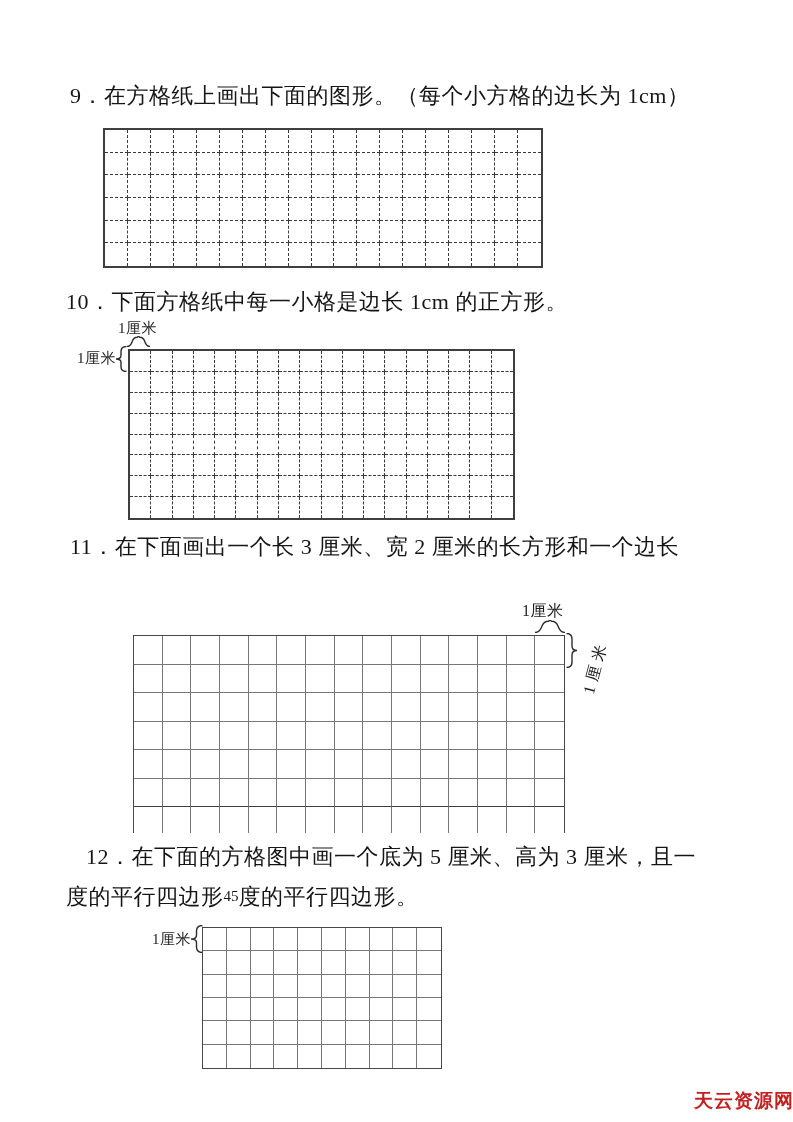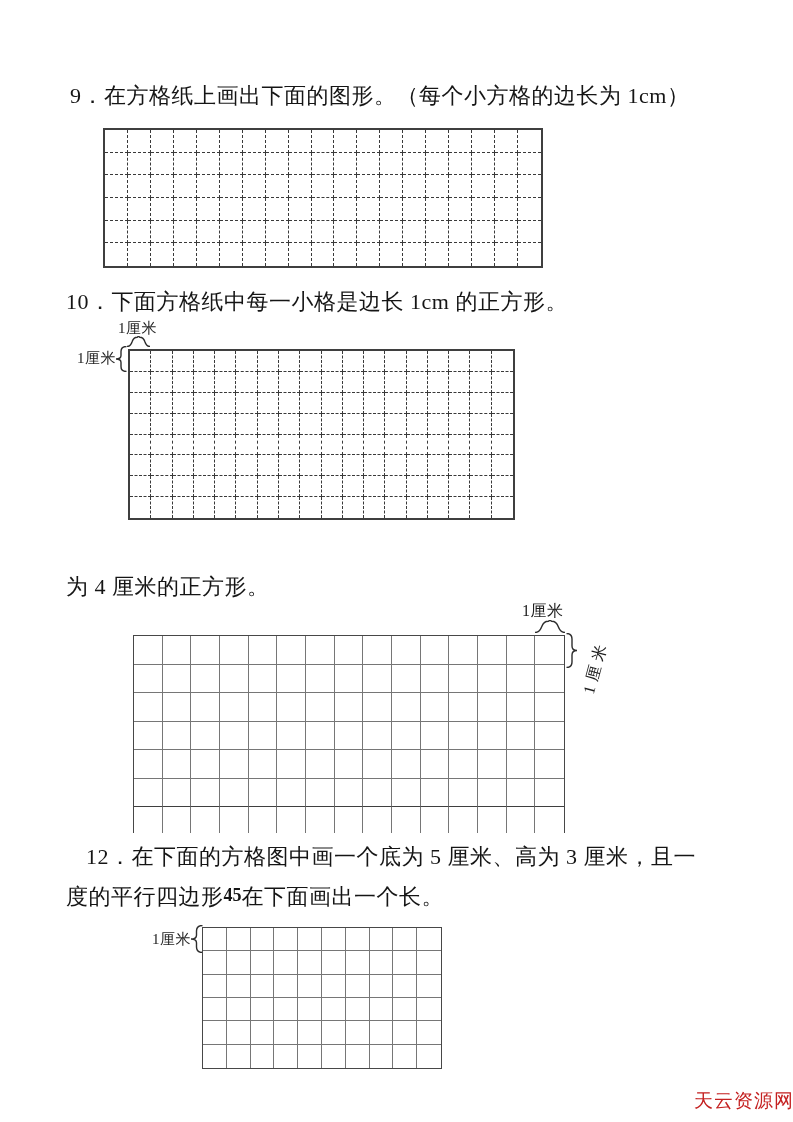--- a/index.html
+++ b/index.html
@@ -4,42 +4,42 @@
 <style>
   html,body{margin:0;padding:0;background:#ffffff;}
   .page{
     position:relative;width:793px;height:1122px;background:#ffffff;overflow:hidden;
     font-family:"Liberation Serif","DejaVu Serif",serif;color:#151515;
   }
   .qtext{
     position:absolute;font-size:22px;line-height:30px;white-space:nowrap;
     letter-spacing:0.5px;color:#151515;
   }
-  .small-num{font-size:18px;position:relative;top:-3px;letter-spacing:0;font-weight:bold;}
+  .small-num{font-size:15px;position:relative;top:-3px;letter-spacing:0;}
   .unit-label{
     position:absolute;font-size:15px;white-space:nowrap;color:#1d1d1d;letter-spacing:0.5px;
   }
   .unit-label.rotated{
     transform-origin:0 0;transform:rotate(-75deg);font-size:16px;letter-spacing:5px;
   }
   .brace{position:absolute;}
   .brace svg{display:block;}
   .grid{position:absolute;box-sizing:border-box;background:#ffffff;display:grid;}
   .grid.heavy-border{border:2px solid #3f3f3f;}
   .grid.light-border{border:1px solid #474747;}
   .grid.open-bottom{border-bottom:none;}
   .cell{box-sizing:border-box;}
   .cell.dashed{border-right:1px dashed #3a3a3a;border-bottom:1px dashed #3a3a3a;}
   .cell.solid{border-right:1px solid #767676;border-bottom:1px solid #767676;}
   .cell.closing{border-bottom-color:#3f3f3f;}
   .cell.last-col{border-right:none !important;}
   .cell.last-row{border-bottom:none !important;}
   .cell.dangling{border-bottom:none !important;}
   .watermark{
-    position:absolute;font-weight:normal;font-size:19px;letter-spacing:1px;white-space:nowrap;
+    position:absolute;font-weight:bold;font-size:19px;letter-spacing:1px;white-space:nowrap;
     font-family:"Liberation Sans","DejaVu Sans",sans-serif;
   }
 </style>
 </head>
 <body>
 
 <div class="page">
 
   <div class="qtext" style="left:70px;top:81px;">9．在方格纸上画出下面的图形。（每个小方格的边长为 1cm）</div>
 
@@ -318,21 +318,21 @@
       <div class="cell dashed last-row"></div>
       <div class="cell dashed last-row"></div>
       <div class="cell dashed last-row"></div>
       <div class="cell dashed last-row"></div>
       <div class="cell dashed last-row"></div>
       <div class="cell dashed last-row"></div>
       <div class="cell dashed last-row"></div>
       <div class="cell dashed last-col last-row"></div>
     </div>
 
-  <div class="qtext" style="left:66px;top:572px;">为 4 厘米的正方形。</div>
+  <div class="qtext" style="left:70px;top:532px;">11．在下面画出一个长 3 厘米、宽 2 厘米的长方形和一个边长</div>
 
   <span class="unit-label" style="left:522px;top:601px;font-size:16px;">1厘米</span>
 
   <span class="brace" style="left:535px;top:620px;">
     <svg width="30" height="13" viewBox="0 0 30 13">
       <path d="M0,12.5 C3.2,12.5 5.5,10 6.8,6.5 C8.2,2.5 10.5,1.3 13.3,1.3 L15,0.2 L16.7,1.3 C19.5,1.3 21.8,2.5 23.2,6.5 C24.5,10 26.8,12.5 30,12.5" fill="none" stroke="#2d2d2d" stroke-width="1.4"></path>
     </svg>
   </span>
 
   <div class="grid light-border open-bottom" style="left: 133px; top: 635px; width: 432px; height: 198px; grid-template-columns: repeat(15, 1fr); grid-template-rows: repeat(6, 1fr) 26px;">
@@ -447,21 +447,21 @@
     <svg width="13" height="35" viewBox="0 0 13 35">
       <path d="M0.5,0.5 C5,0.5 6,2.5 6,6 L6,13 C6,15.5 7,17.5 11,17.5 C7,17.5 6,19.5 6,22 L6,29 C6,32.5 5,34.5 0.5,34.5" fill="none" stroke="#2d2d2d" stroke-width="1.4"></path>
     </svg>
   </span>
 
   <span class="unit-label rotated" style="left:579px;top:691px;">1厘米</span>
 
   <div class="qtext" style="left:70px;top:842px;margin-left:16px;">12．在下面的方格图中画一个底为 5 厘米、高为 3 厘米，且一</div>
 
   <div class="qtext" style="left:66px;top:882px;">
-    <span>度的平行四边形</span><span class="small-num">45</span><span>在下面画出一个长。</span>
+    <span>度的平行四边形</span><span class="small-num">45</span><span>度的平行四边形。</span>
   </div>
 
   <span class="unit-label" style="left:152px;top:930px;">1厘米</span>
 
   <span class="brace" style="left:189px;top:925px;">
     <svg width="14" height="28" viewBox="0 0 14 28">
       <path d="M13.5,0.5 C8.5,0.5 7.5,2.8 7.5,6 L7.5,10.2 C7.5,12.3 6.5,14 2,14 C6.5,14 7.5,15.7 7.5,17.8 L7.5,22 C7.5,25.2 8.5,27.5 13.5,27.5" fill="none" stroke="#2d2d2d" stroke-width="1.4"></path>
     </svg>
   </span>
 

